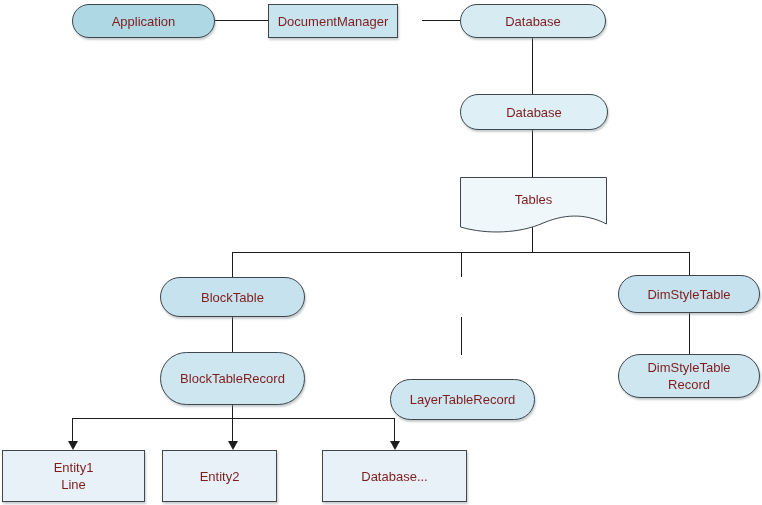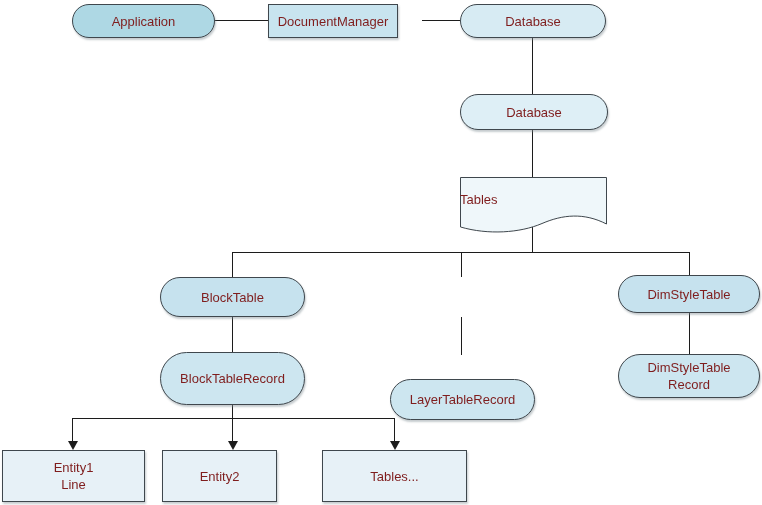--- a/index.html
+++ b/index.html
@@ -39,21 +39,21 @@
   .n-layertablerecord{left:390px;top:355px;width:145px;height:41px;background:var(--record-fill);margin-top:24px;}
   .n-dimstyletablerecord{left:618px;top:354px;width:142px;height:44px;background:var(--record-fill);}
   .n-entity1{left:2px;top:450px;width:143px;height:52px;background:var(--entity-fill);}
   .n-entity2{left:162px;top:450px;width:115px;height:52px;background:var(--entity-fill);}
   .n-entityn{left:322px;top:450px;width:145px;height:52px;background:var(--entity-fill);}
   
   .tables-svg{position:absolute;left:460px;top:177px;width:147px;height:60px;}
   .tables-svg path{fill:var(--tables-fill);stroke:var(--border);stroke-width:1;}
   .tables-label{
     position:absolute;left:460px;top:177px;width:147px;height:44px;
-    display:flex;align-items:center;justify-content:flex-start;
+    display:flex;align-items:center;justify-content:center;
   }
   
   .l1{left:215px;top:20px;width:53px;height:1px;}
   .l2{left:422px;top:20px;width:38px;height:1px;}
   .l3{left:532px;top:38px;width:1px;height:56px;}
   .l4{left:532px;top:130px;width:1px;height:47px;}
   .l5{left:532px;top:225px;width:1px;height:27px;}
   .l6{left:232px;top:252px;width:458px;height:1px;}
   .l7{left:232px;top:252px;width:1px;height:25px;}
   .l8{left:461px;top:252px;width:1px;height:25px;}
@@ -136,16 +136,16 @@
   </div>
 
   <div class="node n-entity1">
     <span>Entity1</span>
     <span>Line</span>
   </div>
   <div class="node n-entity2">
     <span>Entity2</span>
   </div>
   <div class="node n-entityn">
-    <span>Tables...</span>
+    <span>Database...</span>
   </div>
 
 </div>
 
 </body></html>

